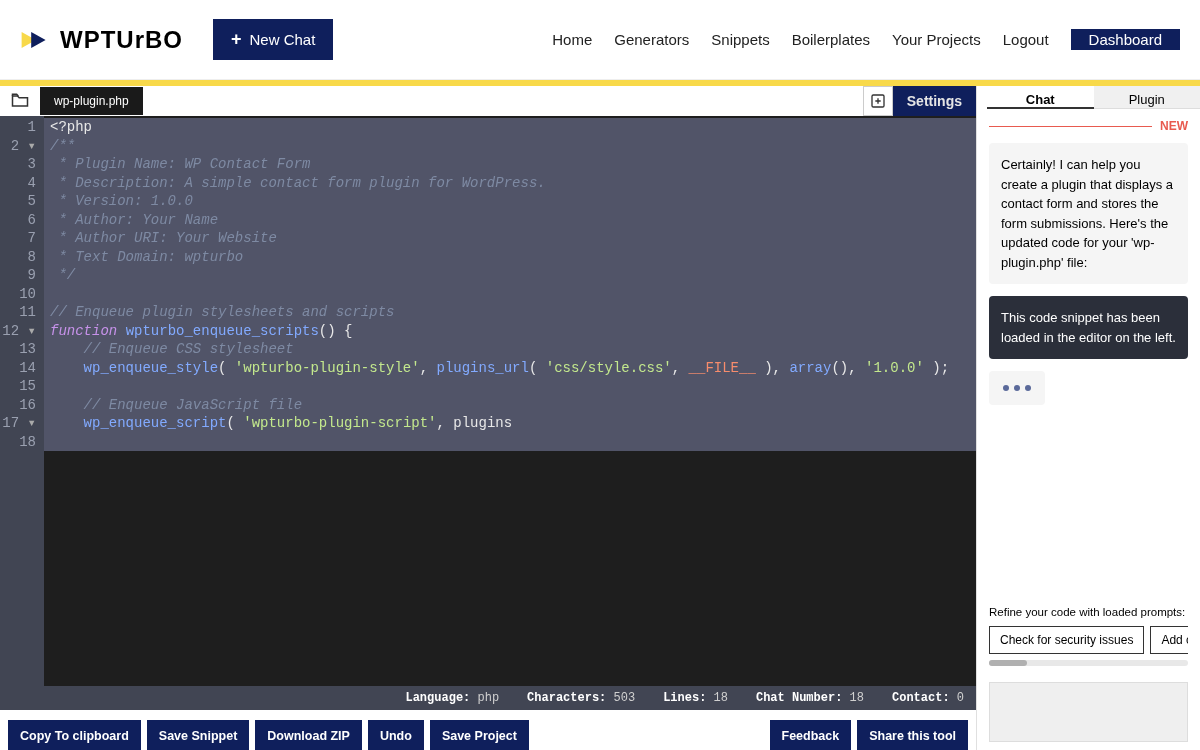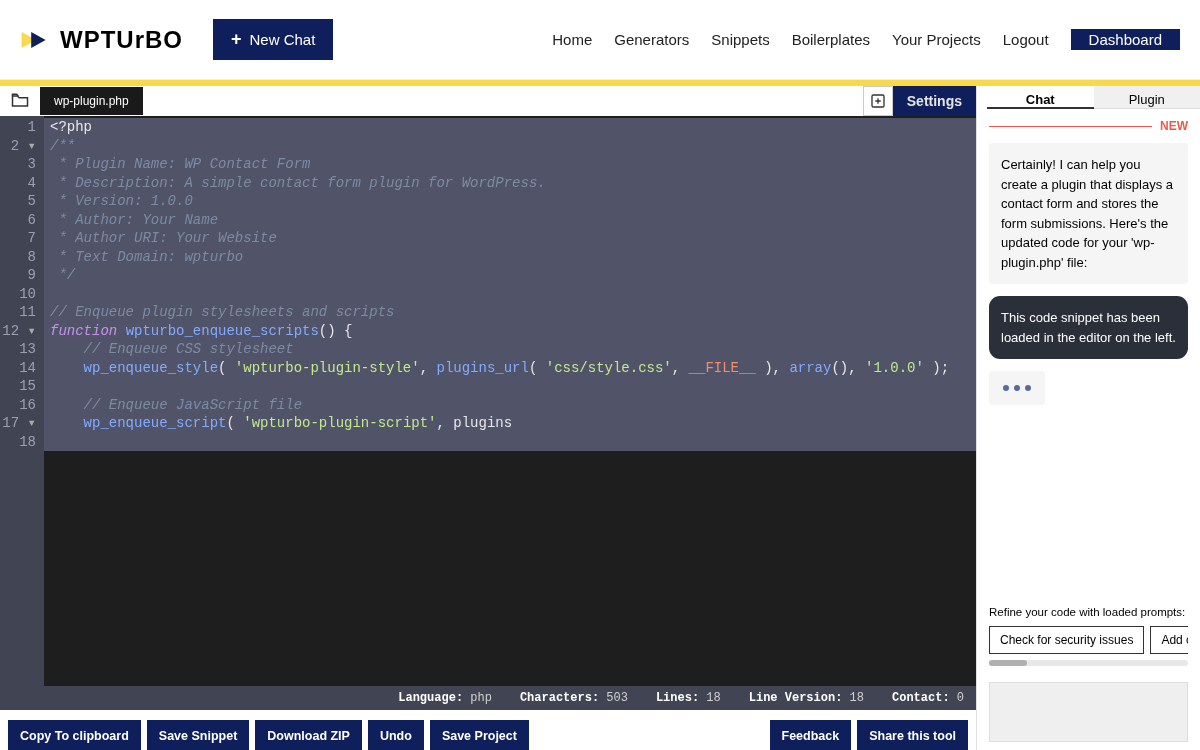--- a/index.html
+++ b/index.html
@@ -59,21 +59,21 @@
 
 .right-tabs { display: flex; height: 23px; padding-left: 10px; }
 .right-tab { flex: 1; text-align: center; font-size: 13px; padding: 6px 0; border-bottom: 1px solid #ddd; cursor: pointer; }
 .right-tab.active { font-weight: 600; border-bottom: 2px solid #333; }
 .right-tab.inactive { background: #f0f0f0; }
 .new-divider { display: flex; align-items: center; padding: 10px 12px; }
 .new-divider .line { flex: 1; height: 1px; background: #e85a4f; }
 .new-divider .label { color: #e85a4f; font-size: 12px; font-weight: 600; margin-left: 8px; }
 .chat-body { flex: 1; padding: 0 12px; overflow-y: auto; }
 .chat-msg { background: #f5f5f5; border-radius: 4px; padding: 12px; font-size: 13px; line-height: 1.5; margin-bottom: 12px; }
-.chat-msg.dark { background: #2b2f3a; color: #fff; border-radius: 11px; }
+.chat-msg.dark { background: #2b2f3a; color: #fff; }
 .loading-dots { background: #f5f5f5; border-radius: 4px; padding: 14px; display: flex; gap: 5px; align-items: center; width: 56px; }
 .loading-dots span { width: 6px; height: 6px; background: #5b6a9a; border-radius: 50%; }
 .refine { padding: 10px 12px 6px; }
 .refine-label { font-size: 11.5px; margin-bottom: 8px; }
 .refine-chips { display: flex; gap: 6px; overflow: hidden; }
 .chip { border: 1px solid #333; padding: 6px 10px; font-size: 12px; white-space: nowrap; cursor: pointer; }
 .refine-scroll { height: 6px; background: #e8e8e8; border-radius: 3px; margin-top: 6px; position: relative; }
 .refine-scroll .thumb { position: absolute; left: 0; width: 38px; height: 6px; background: #b0b0b0; border-radius: 3px; }
 .input-area { padding: 10px 12px; }
 .input-box { background: #efefef; border: 1px solid #ddd; height: 60px; margin-bottom: 10px; }
@@ -173,21 +173,21 @@
             <div class="code-line">    <span class="c-func">wp_enqueue_script</span><span class="c-white">( </span><span class="c-string">'wpturbo-plugin-script'</span><span class="c-white">, plugins</span></div>
             <div class="code-line"></div>
           </div>
       </div>
     </div>
 
     <div class="status-bar">
       <span><strong>Language:</strong> <span>php</span></span>
       <span><strong>Characters:</strong> <span>503</span></span>
       <span><strong>Lines:</strong> <span>18</span></span>
-      <span><strong>Line Version:</strong> <span>18</span></span>
+      <span><strong>Chat Number:</strong> <span>18</span></span>
       <span><strong>Contact:</strong> <span>0</span></span>
     </div>
 
     <div class="action-bar">
       <button class="action-btn">Copy To clipboard</button>
       <button class="action-btn">Save Snippet</button>
       <button class="action-btn">Download ZIP</button>
       <button class="action-btn">Undo</button>
       <button class="action-btn">Save Project</button>
       <div class="spacer"></div>

